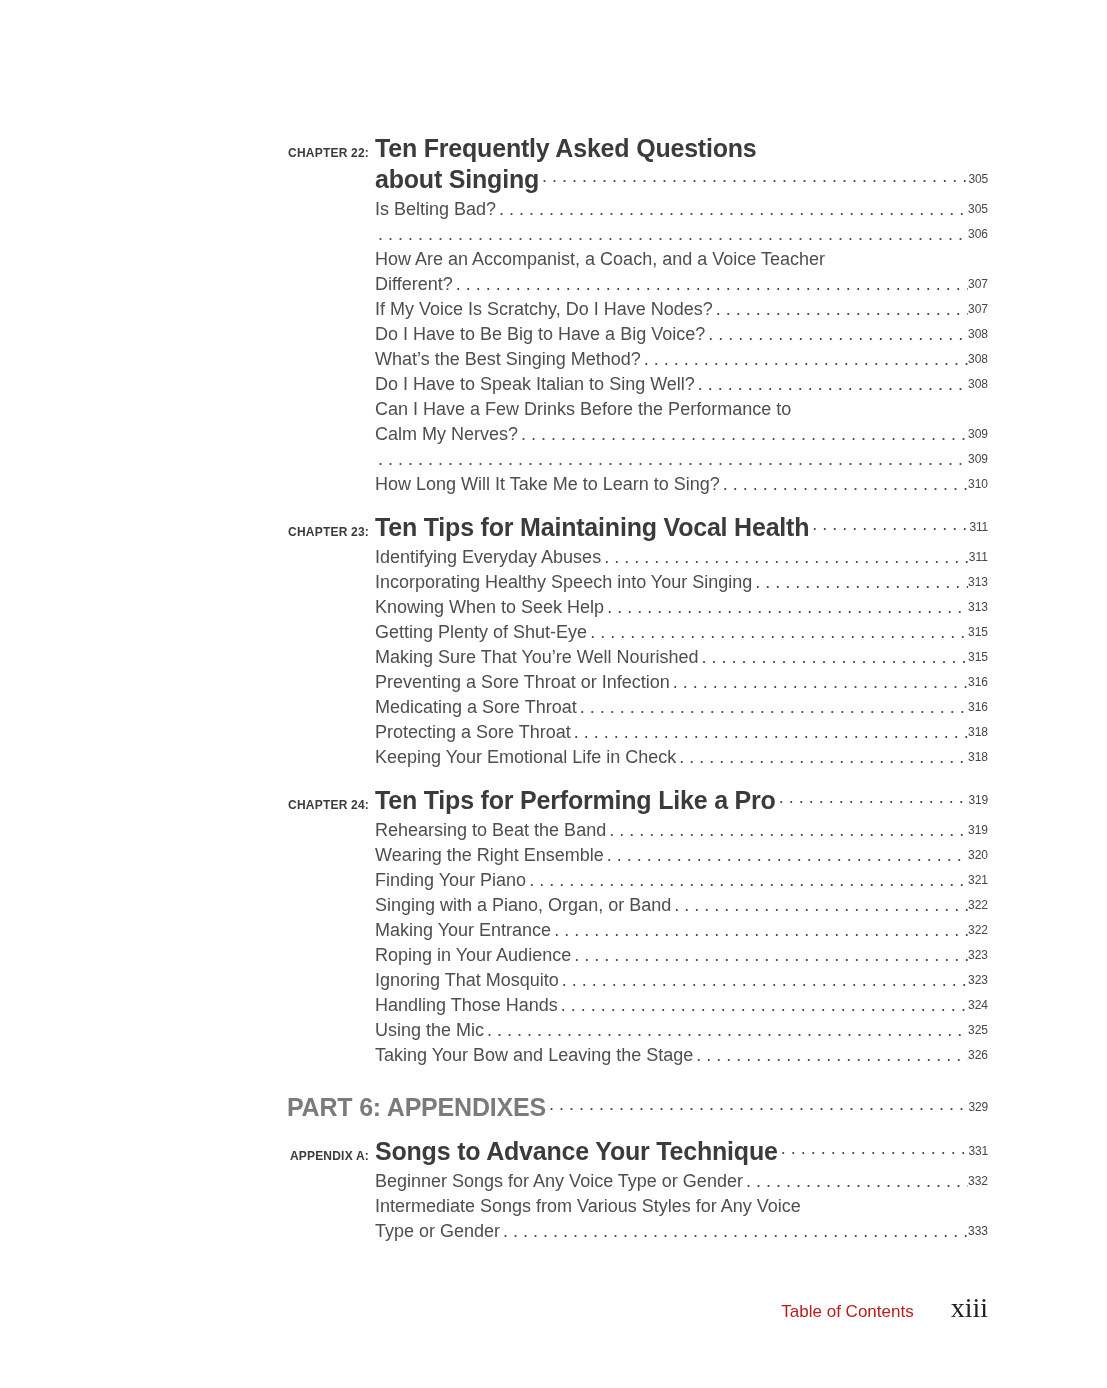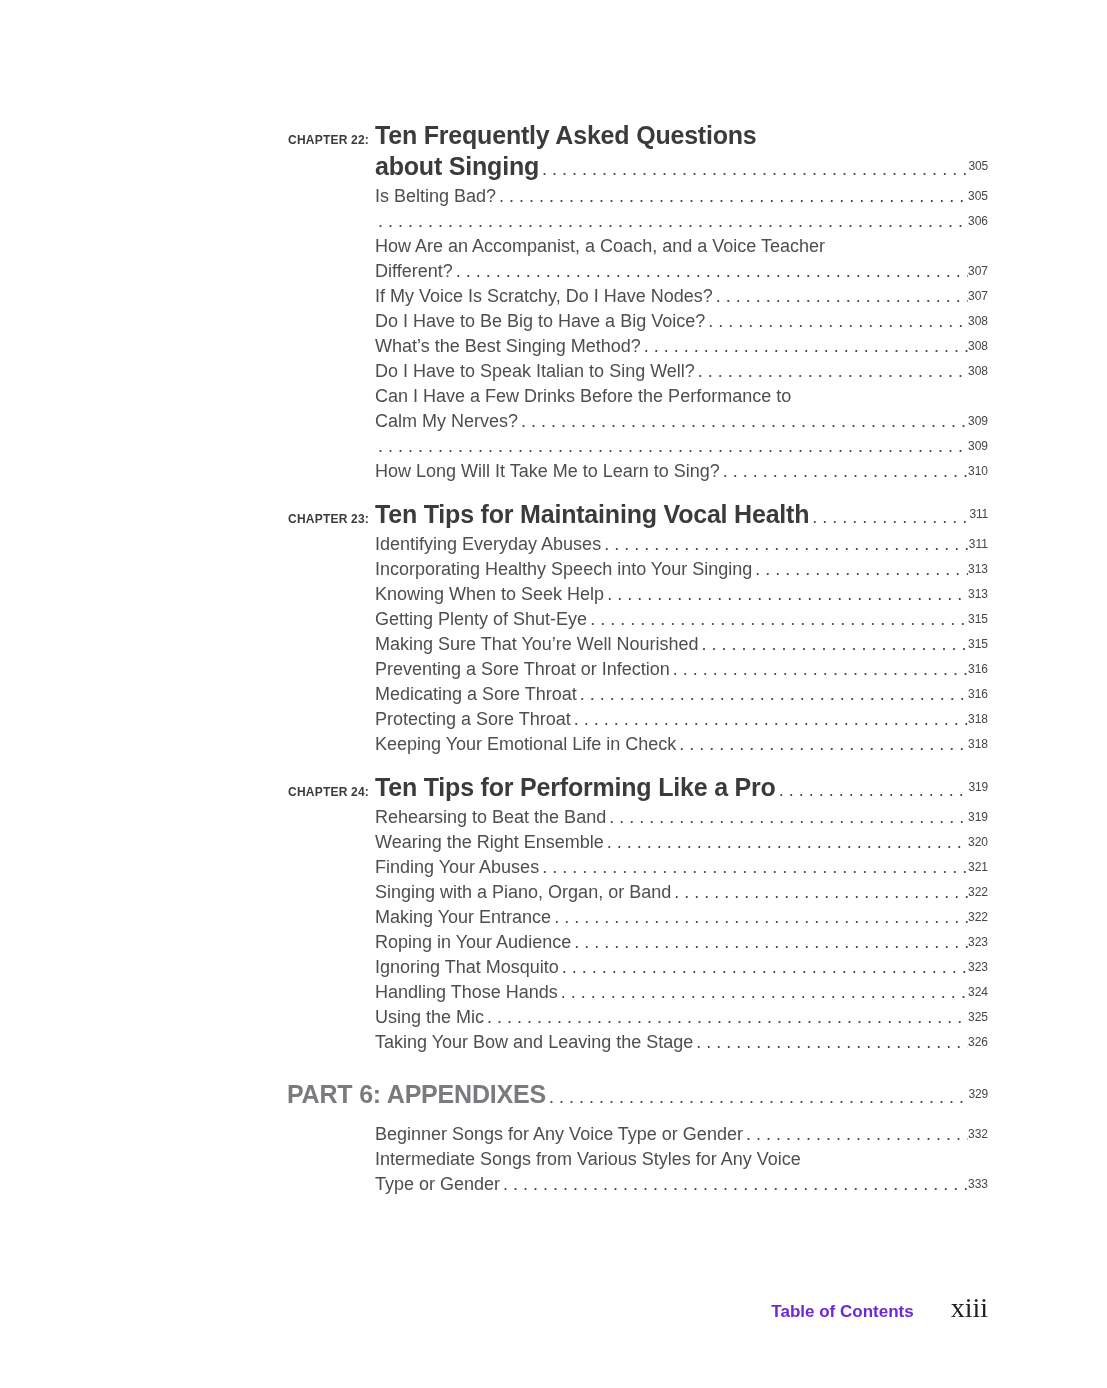--- a/index.html
+++ b/index.html
@@ -15,35 +15,35 @@
   .toc {
     position: absolute;
     left: 287px;
     top: 120px;
     width: 701px;
   }
   .section + .section { margin-top: 15px; }
   .section.part { margin-top: 24px; }
   .section.appendix { margin-top: 12px; }
 
-  .heading-row { display: flex; align-items: baseline; }
+  .heading-row { display: flex; align-items: baseline; margin-top: 13px; }
   .label-col {
     flex: 0 0 88px;
     box-sizing: border-box;
     text-align: right;
     padding-right: 6px;
     font-size: 12px;
     font-weight: 700;
     letter-spacing: 0.2px;
     color: #3b3b3b;
     white-space: nowrap;
   }
   .title-block { flex: 1 1 auto; min-width: 0; }
 
-  .line-row { display: flex; align-items: flex-end; }
+  .line-row { display: flex; align-items: flex-start; }
   .title-block .line-row {
     font-size: 25px;
     font-weight: 700;
     line-height: 31px;
     letter-spacing: -0.2px;
     color: #3b3b3b;
   }
   .section.part .title-block .line-row { color: #7a7b7e; }
   .title-text, .entry-text { white-space: nowrap; }
 
@@ -80,22 +80,22 @@
   .footer {
     position: absolute;
     top: 1292px;
     right: 119px;
     display: flex;
     align-items: baseline;
     gap: 37px;
   }
   .footer-label {
     font-size: 17px;
-    font-weight: 700;
-    color: #6d28d9;
+    font-weight: 400;
+    color: #b91c1c;
   }
   .footer-page {
     font-family: "Liberation Serif", serif;
     font-size: 28px;
     color: #1f1f1f;
   }
 </style>
 </head>
 <body>
 
@@ -290,21 +290,21 @@
           </div>
           <div class="entry">
             <div class="line-row">
               <span class="entry-text">Wearing the Right Ensemble</span>
               <span class="leader"></span>
               <span class="page-num">320</span>
             </div>
           </div>
           <div class="entry">
             <div class="line-row">
-              <span class="entry-text">Finding Your Abuses</span>
+              <span class="entry-text">Finding Your Piano</span>
               <span class="leader"></span>
               <span class="page-num">321</span>
             </div>
           </div>
           <div class="entry">
             <div class="line-row">
               <span class="entry-text">Singing with a Piano, Organ, or Band</span>
               <span class="leader"></span>
               <span class="page-num">322</span>
             </div>
@@ -358,20 +358,30 @@
           <div class="title-block">
             <div class="line-row">
               <span class="title-text">PART 6: APPENDIXES</span>
               <span class="leader"></span>
               <span class="page-num">329</span>
             </div>
           </div>
         </div>
       </div>
       <div class="section appendix">
+        <div class="heading-row">
+          <span class="label-col">APPENDIX A:</span>
+          <div class="title-block">
+            <div class="line-row">
+              <span class="title-text">Songs to Advance Your Technique</span>
+              <span class="leader"></span>
+              <span class="page-num">331</span>
+            </div>
+          </div>
+        </div>
         <div class="entries">
           <div class="entry">
             <div class="line-row">
               <span class="entry-text">Beginner Songs for Any Voice Type or Gender</span>
               <span class="leader"></span>
               <span class="page-num">332</span>
             </div>
           </div>
           <div class="entry">
             <div class="line-row">

